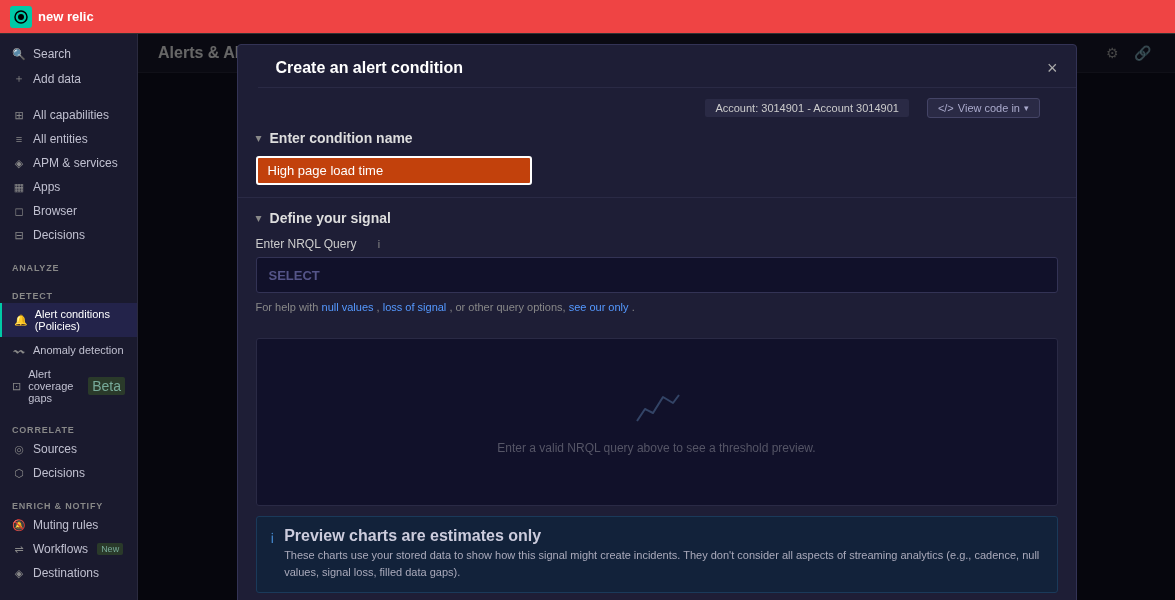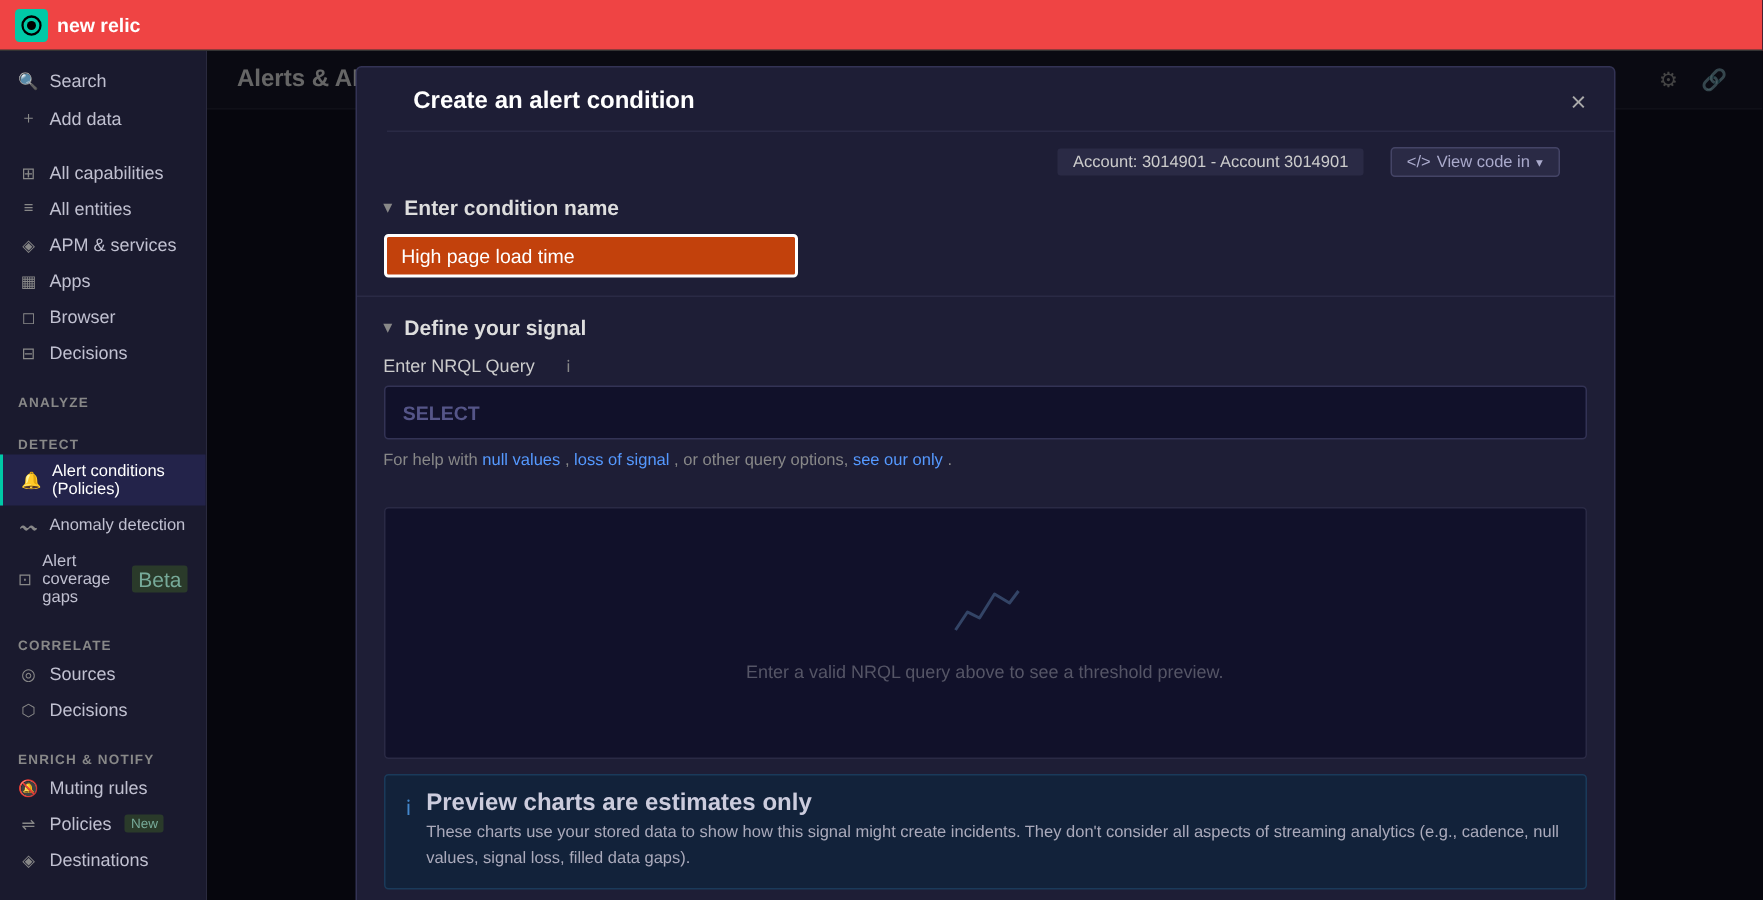--- a/index.html
+++ b/index.html
@@ -419,21 +419,21 @@
     </div>
 
     <div class="sidebar-section">
       <div class="sidebar-section-label">ENRICH &amp; NOTIFY</div>
       <div class="sidebar-item">
         <span class="sidebar-icon">🔕</span>
         <span>Muting rules</span>
       </div>
       <div class="sidebar-item">
         <span class="sidebar-icon">⇌</span>
-        <span>Policies</span>
+        <span>Workflows</span>
         <span style="background:#2a3a2a;color:#7a9;font-size:9px;padding:1px 4px;border-radius:2px;margin-left:2px;">New</span>
       </div>
       <div class="sidebar-item">
         <span class="sidebar-icon">◈</span>
         <span>Destinations</span>
       </div>
     </div>
 
     <div class="sidebar-section">
       <div class="sidebar-section-label">SETTINGS</div>

